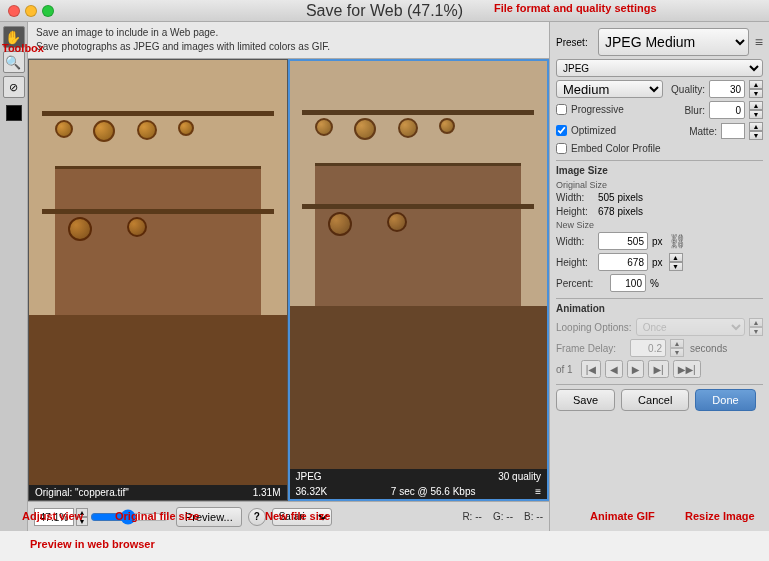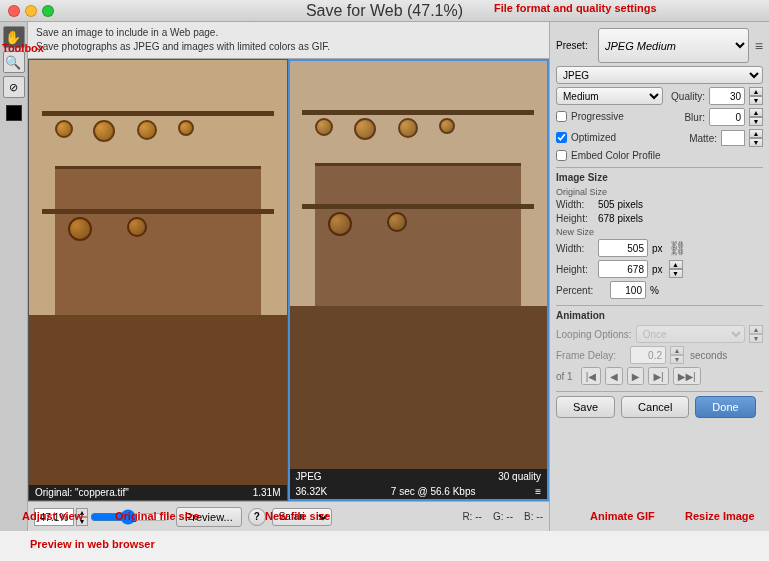--- a/index.html
+++ b/index.html
@@ -185,41 +185,41 @@
           <span>B:</span>
           <span>--</span>
         </div>
       </div>
     </div>
 
     <div class="settings-panel">
 
       <div class="presets-row">
         <label style="font-size:10px; min-width:38px;">Preset:</label>
-        <select style="flex:1; height:35px; font-size:11px;font-style:italic;">
+        <select style="flex:1; height:28px; font-size:14px;">
           <option>JPEG Medium</option>
           <option>JPEG High</option>
           <option>JPEG Low</option>
           <option>PNG-8</option>
           <option>GIF</option>
         </select>
         <span class="menu-icon">≡</span>
       </div>
 
       <div class="row">
         <select style="width:100%; height:18px; font-size:10px;">
           <option>JPEG</option>
           <option>GIF</option>
           <option>PNG-8</option>
           <option>PNG-24</option>
         </select>
       </div>
 
       <div class="row">
-        <select style="flex:1; height:18px; font-size:10px;">
+        <select style="flex:1; height:18px; font-size:13px;">
           <option>Medium</option>
           <option>Low</option>
           <option>High</option>
           <option>Maximum</option>
         </select>
         <label style="font-size:10px; margin-left:4px;">Quality:</label>
         <input type="text" class="input-sm" value="30" style="">
         <div class="stepper-btn">
           <div class="s-btn">▲</div>
           <div class="s-btn">▼</div>

